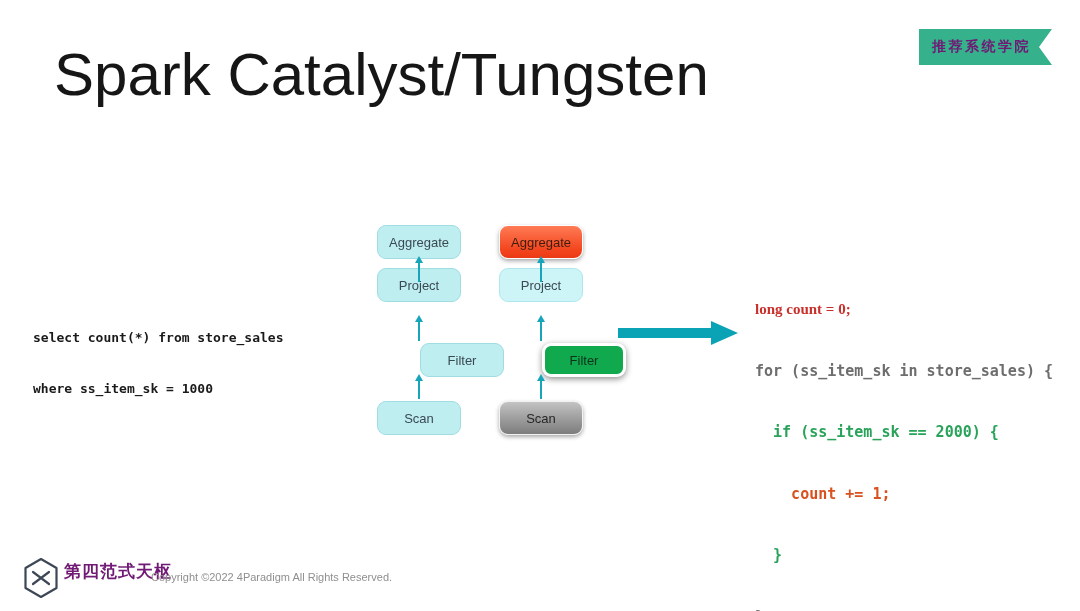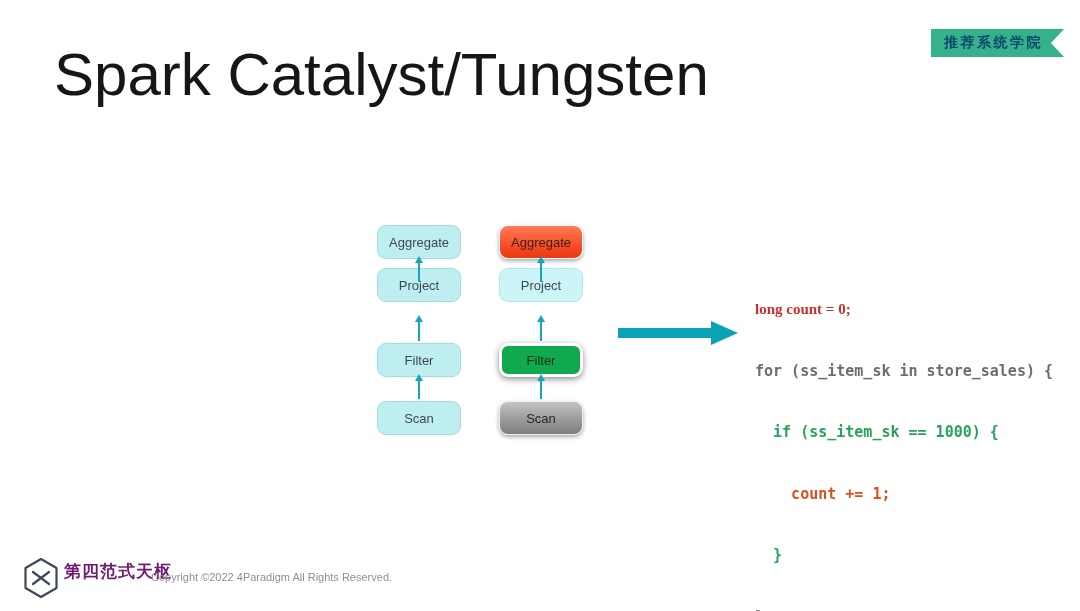--- a/index.html
+++ b/index.html
@@ -11,22 +11,22 @@
 
   
   .title {
     position:absolute; left:54px; top:40px;
     font-size:60px; font-weight:400; color:#161616; letter-spacing:0px;
     font-family:"Liberation Sans", sans-serif;
   }
 
   
   .badge {
-    position:absolute; top:29px; right:16px; width:133px; height:28px;
-    background:#35b18b; color:#0c4a6e;
+    position:absolute; top:29px; right:28px; width:133px; height:36px;
+    background:#35b18b; color:#701a75;
     font-size:14px; font-weight:bold; letter-spacing:2.5px;
     display:flex; align-items:center; padding-left:13px;
     clip-path:polygon(0 0, 100% 0, calc(100% - 13px) 50%, 100% 100%, 0 100%);
   }
 
   
   .sql {
     position:absolute; left:33px; top:295px;
     font-family:"DejaVu Sans Mono", monospace;
     font-weight:bold; font-size:13px; line-height:17px; color:#1a1a1a;
@@ -36,21 +36,21 @@
   
   .node {
     position:absolute; width:84px; height:34px; border-radius:9px;
     display:flex; align-items:center; justify-content:center;
     font-size:13px; color:#3a4a52;
   }
   .c1 { left:377px; }
   .c2 { left:499px; }
   .r1 { top:225px; }
   .r2 { top:268px; }
-  .r3 { top:343px; }
+  .r3 { top:343px;margin-left:43px; }
   .r4 { top:401px; }
   .node--cyan  { background:#bfeef1; border:1px solid #9fdde3; }
   .node--cyan2 { background:#cdf5f8; border:1px solid #aee8ee; }
   .node--red   {
     background:linear-gradient(180deg,#ff7b55 0%, #f3451d 75%, #e93a15 100%);
     border:1px solid #ffffff; box-shadow:0 2px 4px rgba(0,0,0,.35);
     color:#3f1d0e;
   }
   .node--green {
     background:#10a94e; border:3px solid #ffffff;
@@ -114,20 +114,24 @@
 </style>
 </head>
 <body>
 
 <div class="slide">
 
   <h1 class="title">Spark Catalyst/Tungsten</h1>
 
   <div class="badge">推荐系统学院</div>
 
+  <div class="sql">
+    <div>select count(*) from store_sales</div>
+    <div>where ss_item_sk = 1000</div>
+  </div>
 
   <div class="node node--cyan c1 r1">Aggregate</div>
   <div class="node node--cyan c1 r2">Project</div>
   <div class="node node--cyan c1 r3">Filter</div>
   <div class="node node--cyan c1 r4">Scan</div>
   <div class="up-arrow ca1"></div>
   <div class="up-arrow ca2"></div>
   <div class="up-arrow ca3"></div>
 
   <div class="node node--red   c2 r1">Aggregate</div>
@@ -139,21 +143,21 @@
   <div class="up-arrow cb3"></div>
 
   <div class="big-arrow">
     <div class="shaft"></div>
     <div class="head"></div>
   </div>
 
   <div class="code">
     <div style="color: rgb(201, 47, 43); font-family: Liberation Serif, serif;">long count = 0;</div>
     <div style="color: rgb(109, 109, 109);">for (ss_item_sk in store_sales) {</div>
-    <div style="color: rgb(41, 163, 90);">  if (ss_item_sk == 1000) {</div>
+    <div style="color: rgb(41, 163, 90);">  if (ss_item_sk == 2000) {</div>
     <div style="color: rgb(216, 81, 31);">    count += 1;</div>
     <div style="color: rgb(41, 163, 90);">  }</div>
     <div style="color: rgb(109, 109, 109);">}</div>
   </div>
 
   <svg class="logo" width="34" height="42" viewBox="0 0 34 42">
     <polygon points="17,2 32.5,11 32.5,31 17,40 1.5,31 1.5,11" fill="none" stroke="#3d4756" stroke-width="2.2" stroke-linejoin="round"></polygon>
     <path d="M9 15 L25 27 M25 15 L9 27" fill="none" stroke="#3d4756" stroke-width="2.2" stroke-linecap="round"></path>
   </svg>
   <div class="brand">第四范式天枢</div>

